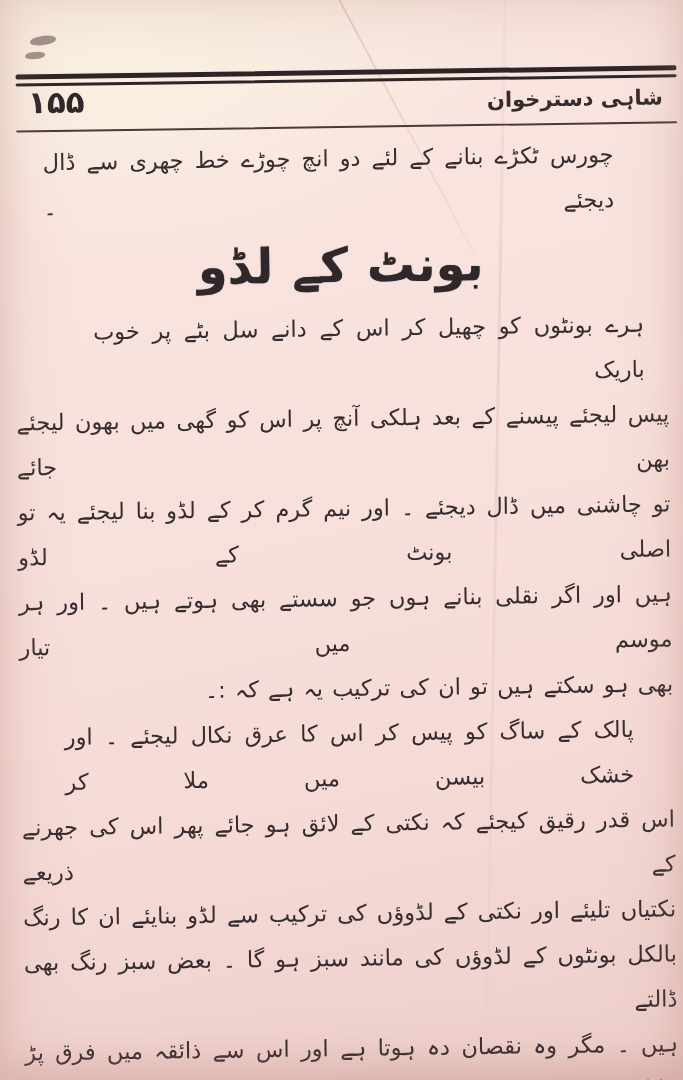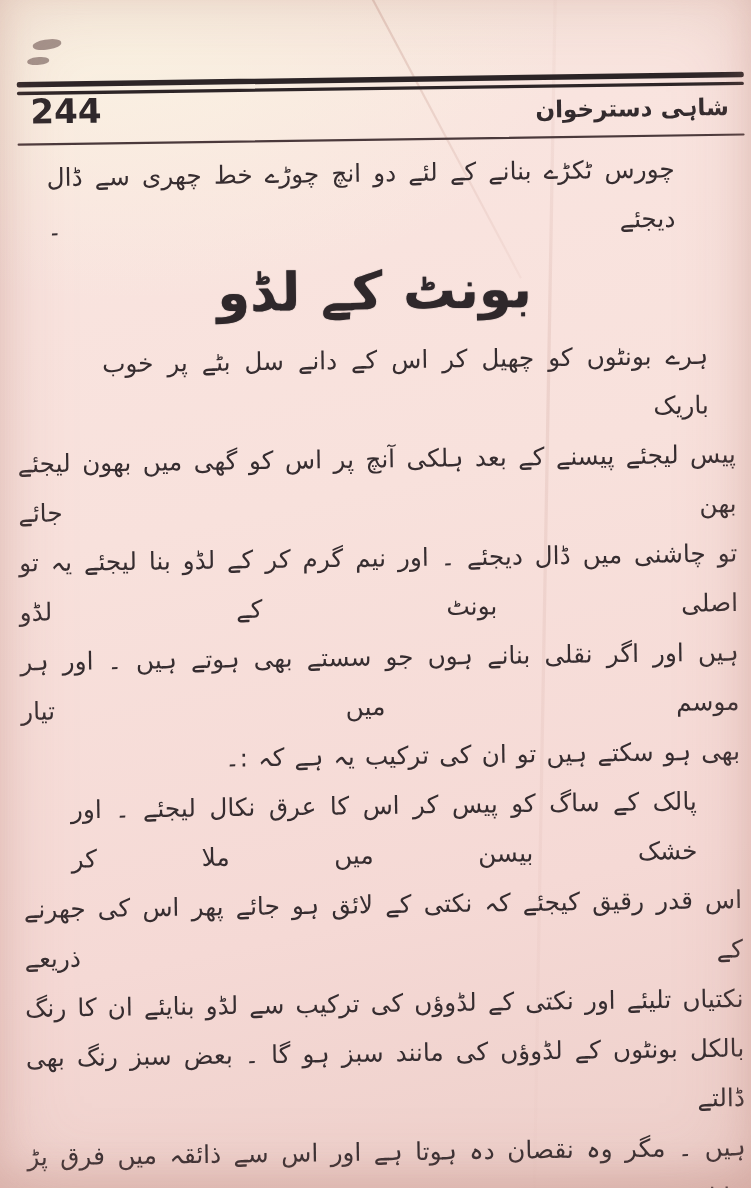--- a/index.html
+++ b/index.html
@@ -52,21 +52,21 @@
   <div class="crease crease-v"></div>
   <div class="crease crease-d"></div>
   <div class="smudge s1"></div>
   <div class="smudge s2"></div>
 
   <div class="content">
     <div class="rule rule-a"></div>
     <div class="rule rule-b"></div>
 
     <div class="header">
-      <div class="pagenum">244</div>
+      <div class="pagenum">۱۵۵</div>
       <div class="booktitle">شاہی دسترخوان</div>
     </div>
     <div class="rule rule-thin"></div>
 
     <div class="body">
       <p class="jline intro">چورس ٹکڑے بنانے کے لئے دو انچ چوڑے خط چھری سے ڈال دیجئے ۔</p>
 
       <h1 class="heading h-1">بونٹ کے لڈو</h1>
 
       <div class="para">

